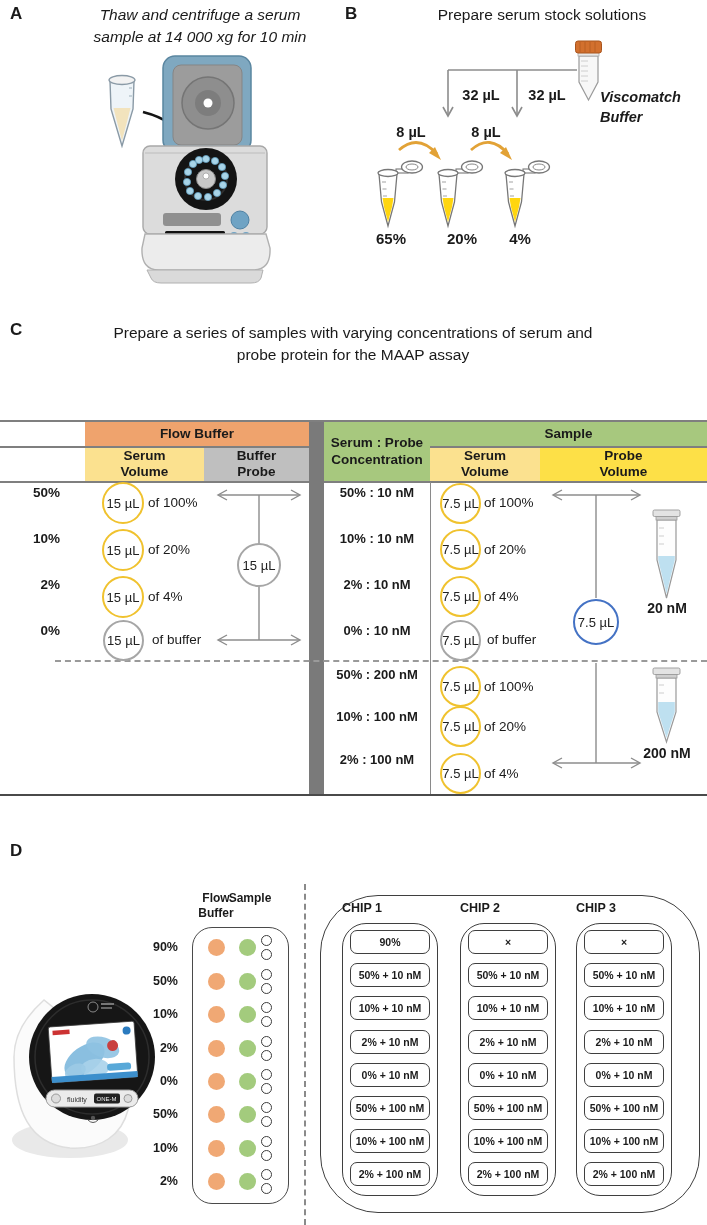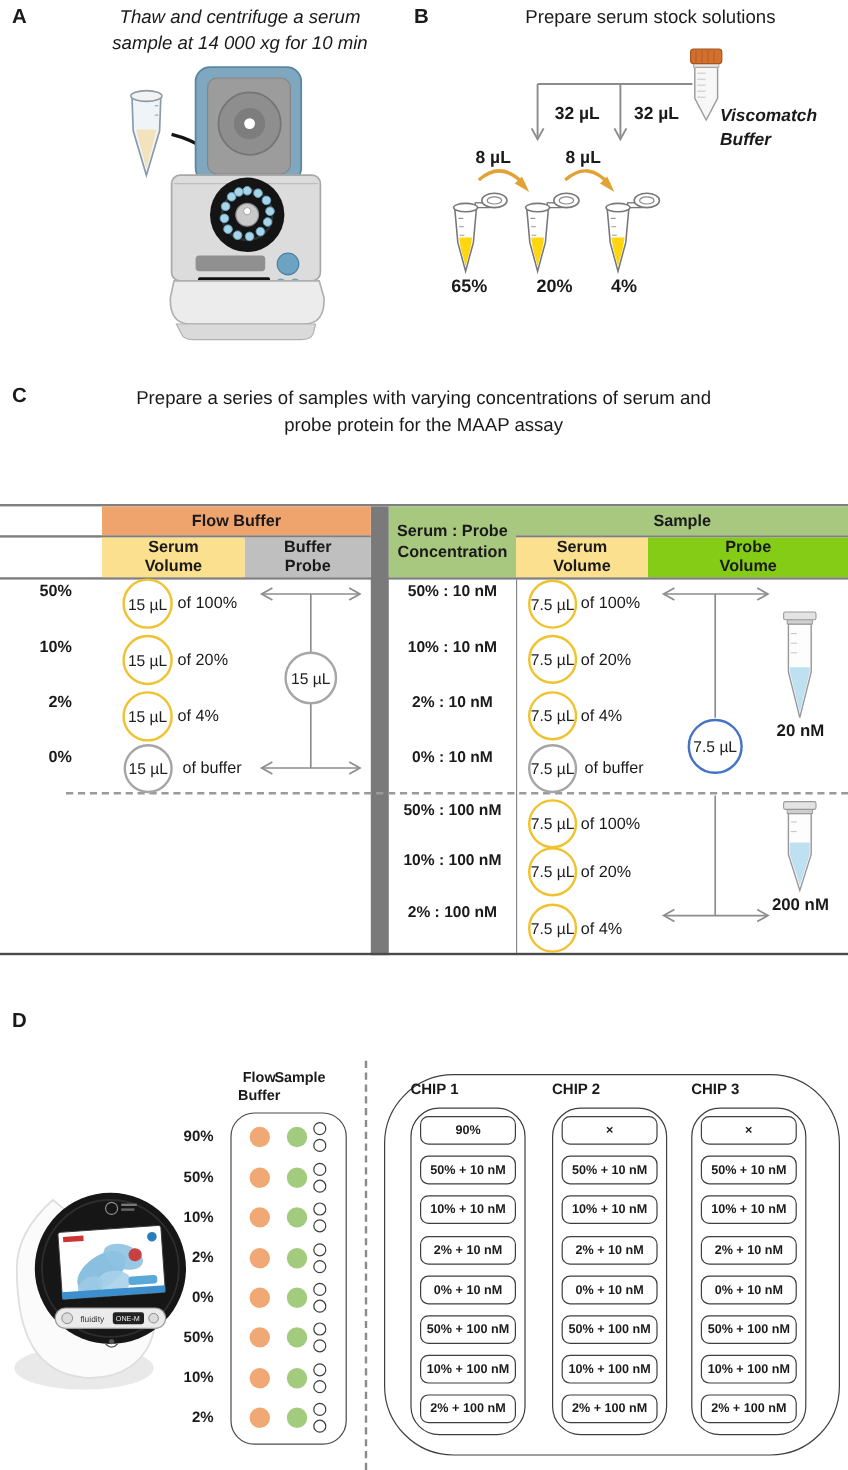--- a/index.html
+++ b/index.html
@@ -215,21 +215,21 @@
     <div class="abs hdr" style="left:430px;top:2px;width:277px;height:24px;background:#A7C87E;">Sample</div>
     <div class="abs hdr" style="left:85px;top:27.5px;width:119px;height:33.5px;background:#FBE18F;">
       <span class="wrapspan" style="width:60px;">Serum Volume</span>
     </div>
     <div class="abs hdr" style="left:204px;top:27.5px;width:105px;height:33.5px;background:#BFBFBF;">
       <span class="wrapspan" style="width:60px;">Buffer Probe</span>
     </div>
     <div class="abs hdr" style="left:430px;top:27.5px;width:110px;height:33.5px;background:#FBE18F;">
       <span class="wrapspan" style="width:60px;">Serum Volume</span>
     </div>
-    <div class="abs hdr" style="left:540px;top:27.5px;width:167px;height:33.5px;background:#84cc16;">
+    <div class="abs hdr" style="left:540px;top:27.5px;width:167px;height:33.5px;background:#fde047;">
       <span class="wrapspan" style="width:60px;">Probe Volume</span>
     </div>
 
     <svg class="abs" style="left:0;top:0;" width="707" height="378" viewBox="0 0 707 378">
       <g stroke="#8c8c8c" stroke-width="1.4" fill="none">
 
         <g>
           <line x1="259" y1="75" x2="259" y2="220"></line>
           <line x1="219" y1="75" x2="299" y2="75"></line>
           <path d="M 227,70 L 218,75 L 227,80"></path>
@@ -292,21 +292,21 @@
   <div class="abs oftext" style="left:148px;top:542px;">of 20%</div>
   <div class="abs oftext" style="left:148px;top:589px;">of 4%</div>
   <div class="abs oftext" style="left:152px;top:632px;">of buffer</div>
 
   <div class="abs circle c-gray" style="left:237px;top:543px;width:44px;height:44px;">15 µL</div>
 
   <div class="abs conc" style="left:324px;top:485px;width:106px;">50% : 10 nM</div>
   <div class="abs conc" style="left:324px;top:531px;width:106px;">10% : 10 nM</div>
   <div class="abs conc" style="left:324px;top:577px;width:106px;">2% : 10 nM</div>
   <div class="abs conc" style="left:324px;top:623px;width:106px;">0% : 10 nM</div>
-  <div class="abs conc" style="left:324px;top:667px;width:106px;">50% : 100 nM</div>
+  <div class="abs conc" style="left:324px;top:667px;width:106px;">50% : 200 nM</div>
   <div class="abs conc" style="left:324px;top:709px;width:106px;">10% : 100 nM</div>
   <div class="abs conc" style="left:324px;top:752px;width:106px;">2% : 100 nM</div>
 
   <div class="abs circle c-yellow" style="left:440px;top:483px;width:41px;height:41px;">7.5 µL</div>
   <div class="abs circle c-yellow" style="left:440px;top:529px;width:41px;height:41px;">7.5 µL</div>
   <div class="abs circle c-yellow" style="left:440px;top:576px;width:41px;height:41px;">7.5 µL</div>
   <div class="abs circle c-gray" style="left:440px;top:620px;width:41px;height:41px;">7.5 µL</div>
   <div class="abs oftext" style="left:484px;top:495px;">of 100%</div>
   <div class="abs oftext" style="left:484px;top:542px;">of 20%</div>
   <div class="abs oftext" style="left:484px;top:589px;">of 4%</div>

